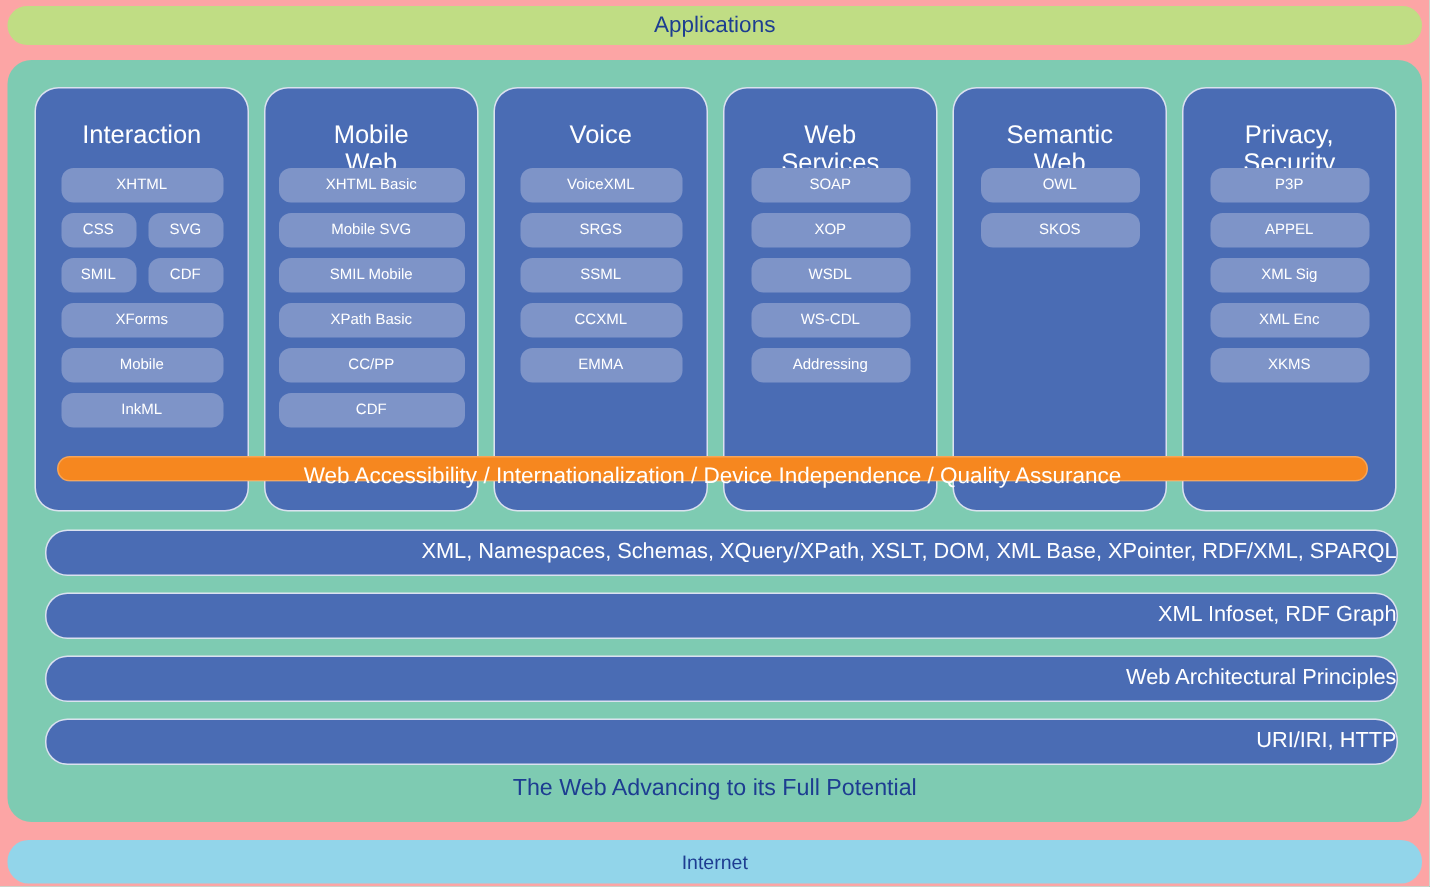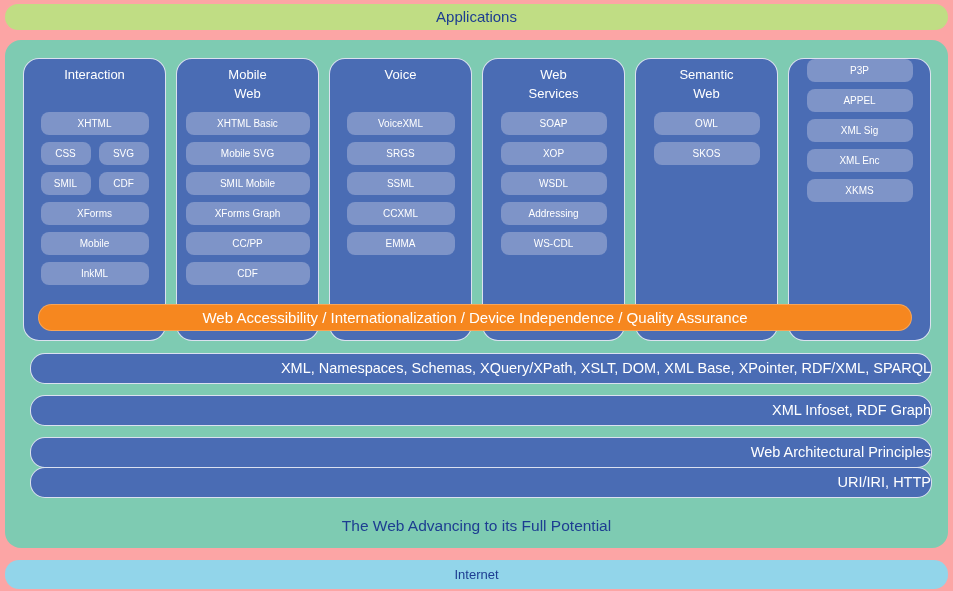--- a/index.html
+++ b/index.html
@@ -54,25 +54,25 @@
     gap:10px;
   }
   .column{
     flex:1;
     background:var(--column_bg);
     border:1.5px solid rgba(255,255,255,0.8);
     border-radius:16px;
     overflow:hidden;
   }
   .column-title{
-    padding-top:6px;
+    padding-top:21px;
     height:53px;
     text-align:center;
     color:var(--light_text);
-    font-size:13px;
+    font-size:17px;
     line-height:19px;
     white-space:pre-line;
   }
   .pill-row{
     display:flex;
     justify-content:center;
     gap:8px;
     margin-bottom:7px;
   }
   .pill{
@@ -90,21 +90,21 @@
   .column:nth-child(2) .pill{min-width:124px;}
   .column:nth-child(3) .pill{min-width:108px;}
   .column:nth-child(4) .pill{min-width:106px;}
   .column:nth-child(5) .pill{min-width:106px;}
   .column:nth-child(6) .pill{min-width:106px;}
   .pill-row.double .pill{min-width:50px;}
   
   .orange-banner{
     position:absolute;
     left:33px; top:264px;
-    width:874px; height:27px;
+    width:874px; height:17px;
     background:var(--banner_bg);
     border:1px solid rgba(255,255,255,0.25);
     border-radius:14px;
     color:var(--light_text);
     font-size:15px;
     line-height:25px;
     text-align:center;
     z-index:5;
   }
   
@@ -116,21 +116,21 @@
     border:1.5px solid rgba(255,255,255,0.8);
     border-radius:15px;
     color:var(--light_text);
     font-size:14.5px;
     line-height:28px;
     text-align:right;
   }
   .bar-1{top:313px;}
   .bar-2{top:355px;}
   .bar-3{top:397px;}
-  .bar-4{top:427px;}
+  .bar-4{top:439px;}
   
   .tagline{
     position:absolute;
     left:0; top:477px;
     width:100%;
     text-align:center;
     color:var(--dark_text);
     font-size:15.5px;
   }
   
@@ -185,21 +185,21 @@
           <div class="pill-row">
             <span class="pill">XHTML Basic</span>
           </div>
           <div class="pill-row">
             <span class="pill">Mobile SVG</span>
           </div>
           <div class="pill-row">
             <span class="pill">SMIL Mobile</span>
           </div>
           <div class="pill-row">
-            <span class="pill">XForms Graph</span>
+            <span class="pill">XPath Basic</span>
           </div>
           <div class="pill-row">
             <span class="pill">CC/PP</span>
           </div>
           <div class="pill-row">
             <span class="pill">CDF</span>
           </div>
         </div>
         <div class="column">
           <div class="column-title">Voice</div>
@@ -225,37 +225,39 @@
           <div class="pill-row">
             <span class="pill">SOAP</span>
           </div>
           <div class="pill-row">
             <span class="pill">XOP</span>
           </div>
           <div class="pill-row">
             <span class="pill">WSDL</span>
           </div>
           <div class="pill-row">
+            <span class="pill">WS-CDL</span>
+          </div>
+          <div class="pill-row">
             <span class="pill">Addressing</span>
-          </div>
-          <div class="pill-row">
-            <span class="pill">WS-CDL</span>
           </div>
         </div>
         <div class="column">
           <div class="column-title">Semantic
 Web</div>
           <div class="pill-row">
             <span class="pill">OWL</span>
           </div>
           <div class="pill-row">
             <span class="pill">SKOS</span>
           </div>
         </div>
         <div class="column">
+          <div class="column-title">Privacy,
+Security</div>
           <div class="pill-row">
             <span class="pill">P3P</span>
           </div>
           <div class="pill-row">
             <span class="pill">APPEL</span>
           </div>
           <div class="pill-row">
             <span class="pill">XML Sig</span>
           </div>
           <div class="pill-row">

